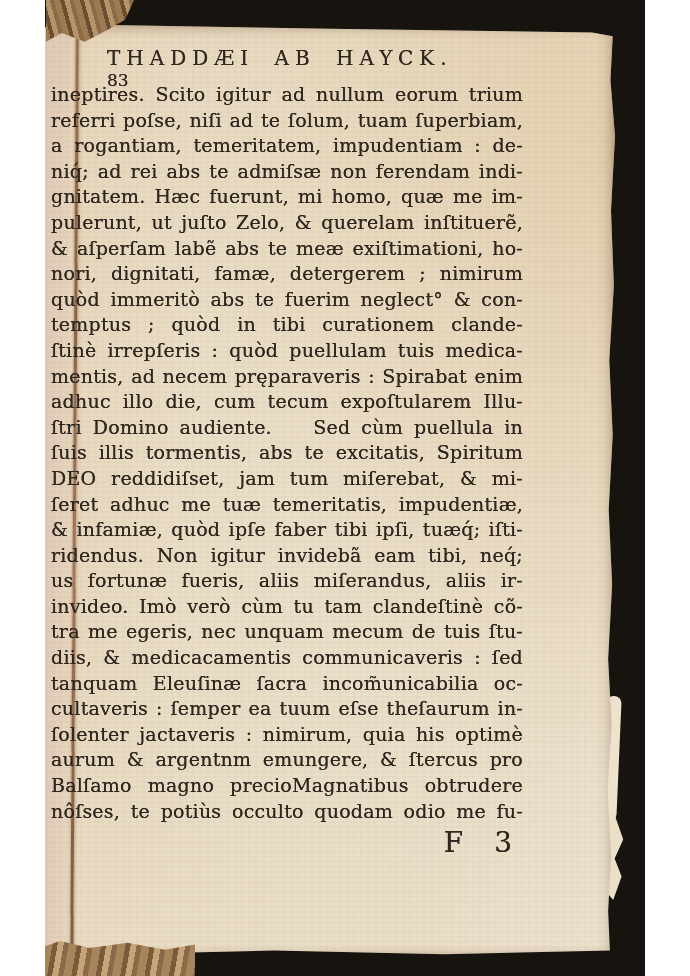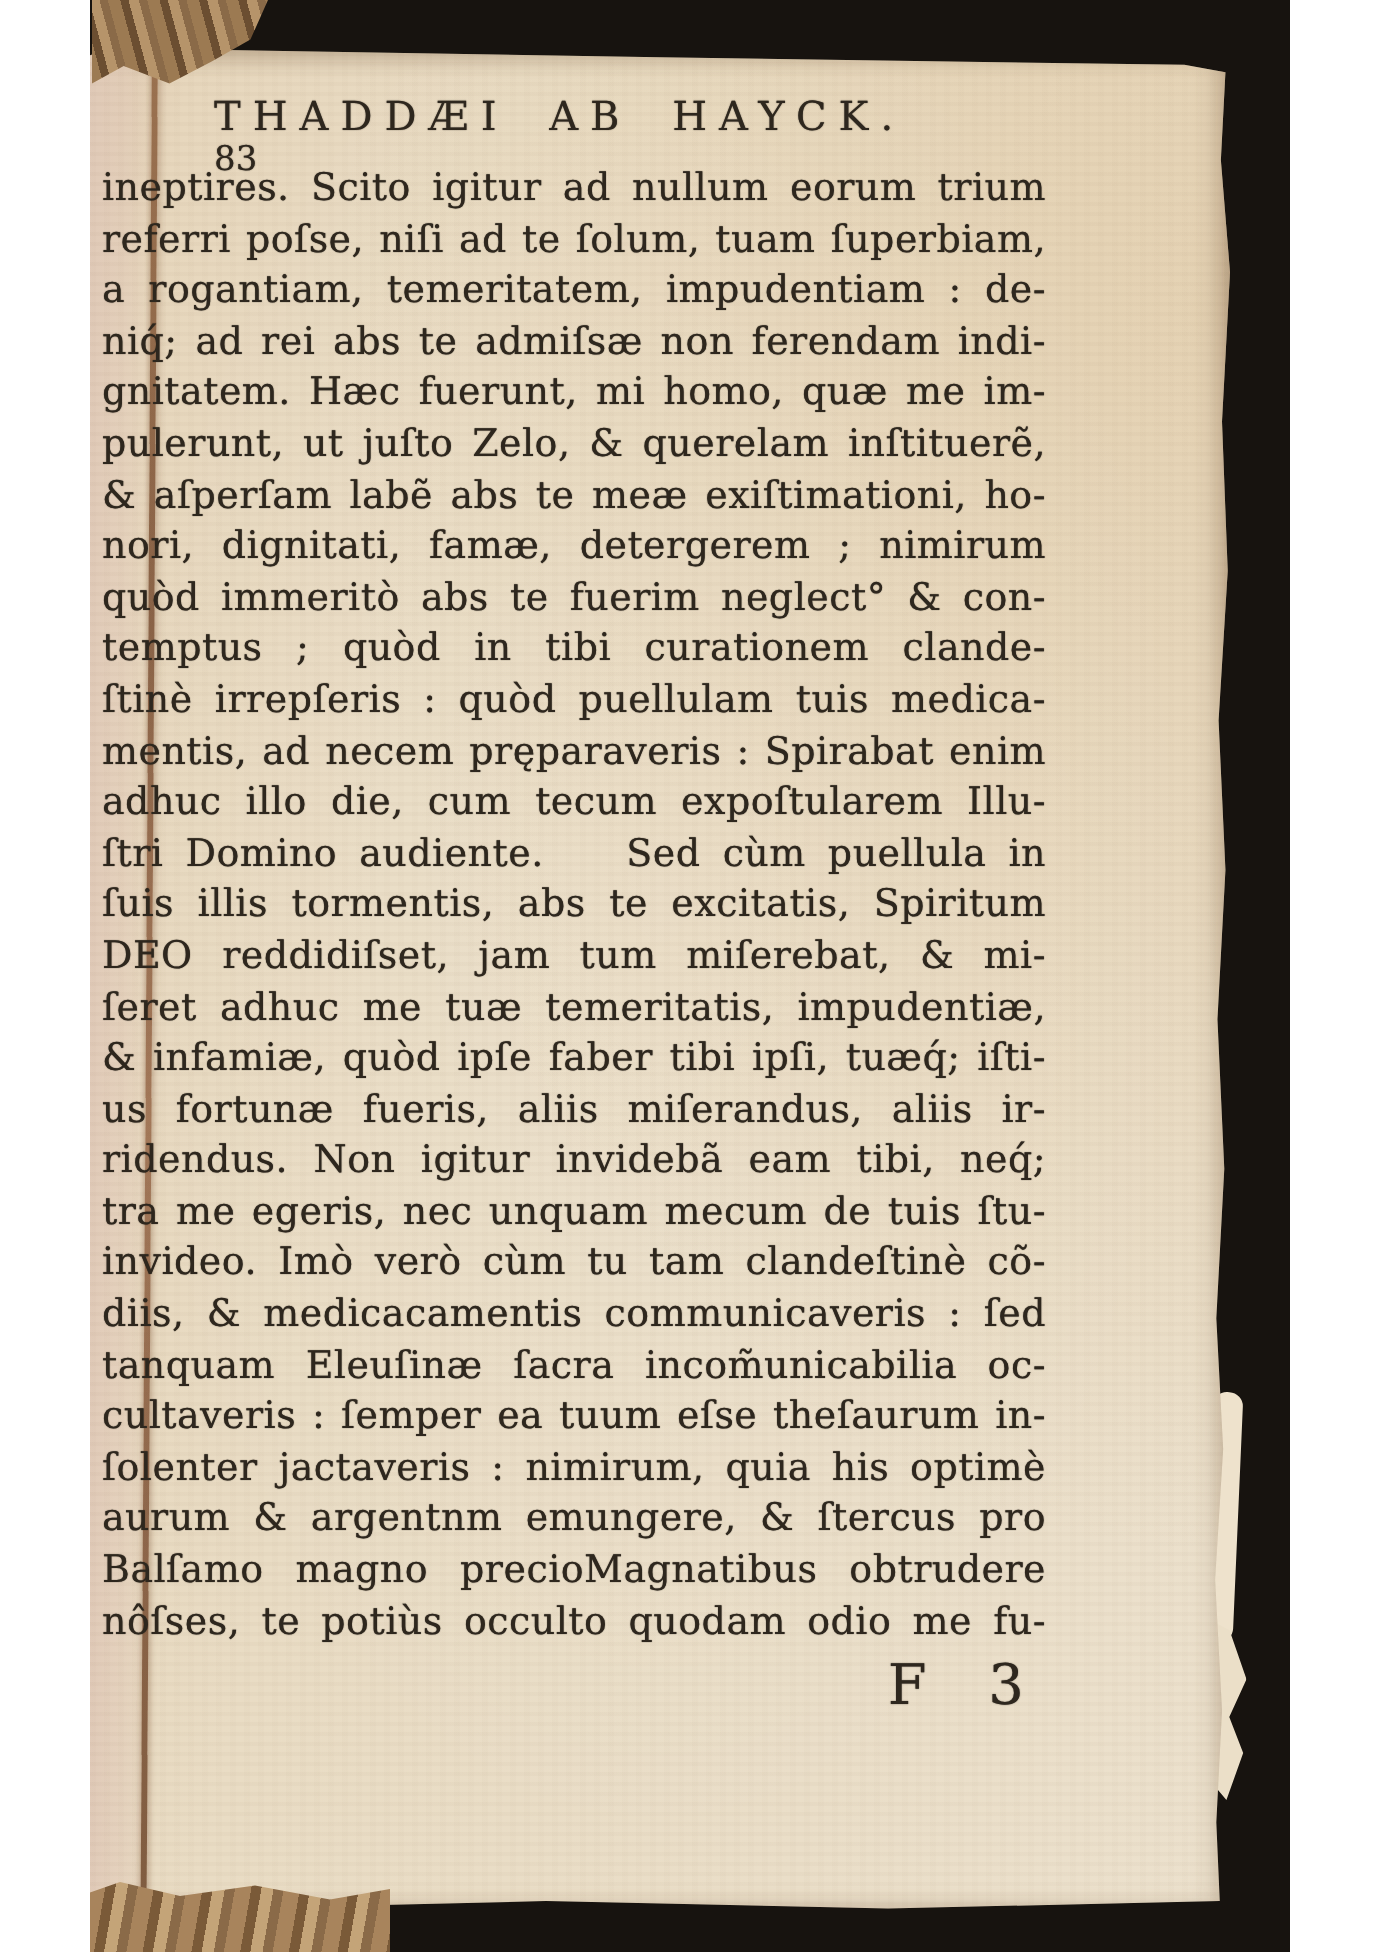--- a/index.html
+++ b/index.html
@@ -126,24 +126,24 @@
       <div class="line">quòd immeritò abs te fuerim neglect° &amp; con-</div>
       <div class="line">temptus ; quòd in tibi curationem clande-</div>
       <div class="line">ſtinè irrepſeris : quòd puellulam tuis medica-</div>
       <div class="line">mentis, ad necem pręparaveris : Spirabat enim</div>
       <div class="line">adhuc illo die, cum tecum expoſtularem Illu-</div>
       <div class="line">ſtri Domino audiente.   Sed cùm puellula in</div>
       <div class="line">ſuis illis tormentis, abs te excitatis, Spiritum</div>
       <div class="line">DEO reddidiſset, jam tum miſerebat, &amp; mi-</div>
       <div class="line">ſeret adhuc me tuæ temeritatis, impudentiæ,</div>
       <div class="line">&amp; infamiæ, quòd ipſe faber tibi ipſi, tuæq́; iſti-</div>
+      <div class="line">ridendus. Non igitur invidebã eam tibi, neq́;</div>
       <div class="line">us fortunæ fueris, aliis miſerandus, aliis ir-</div>
-      <div class="line">ridendus. Non igitur invidebã eam tibi, neq́;</div>
+      <div class="line">invideo. Imò verò cùm tu tam clandeſtinè cõ-</div>
       <div class="line">tra me egeris, nec unquam mecum de tuis ſtu-</div>
-      <div class="line">invideo. Imò verò cùm tu tam clandeſtinè cõ-</div>
       <div class="line">diis, &amp; medicacamentis communicaveris : ſed</div>
       <div class="line">tanquam Eleuſinæ ſacra incom̃unicabilia oc-</div>
       <div class="line">cultaveris : ſemper ea tuum eſse theſaurum in-</div>
       <div class="line">ſolenter jactaveris : nimirum, quia his optimè</div>
       <div class="line">aurum &amp; argentnm emungere, &amp; ſtercus pro</div>
       <div class="line">Balſamo magno precioMagnatibus obtrudere</div>
       <div class="line">nôſses, te potiùs occulto quodam odio me fu-</div>
     </div>
   <div class="signature-mark">F 3</div>
 </div>

